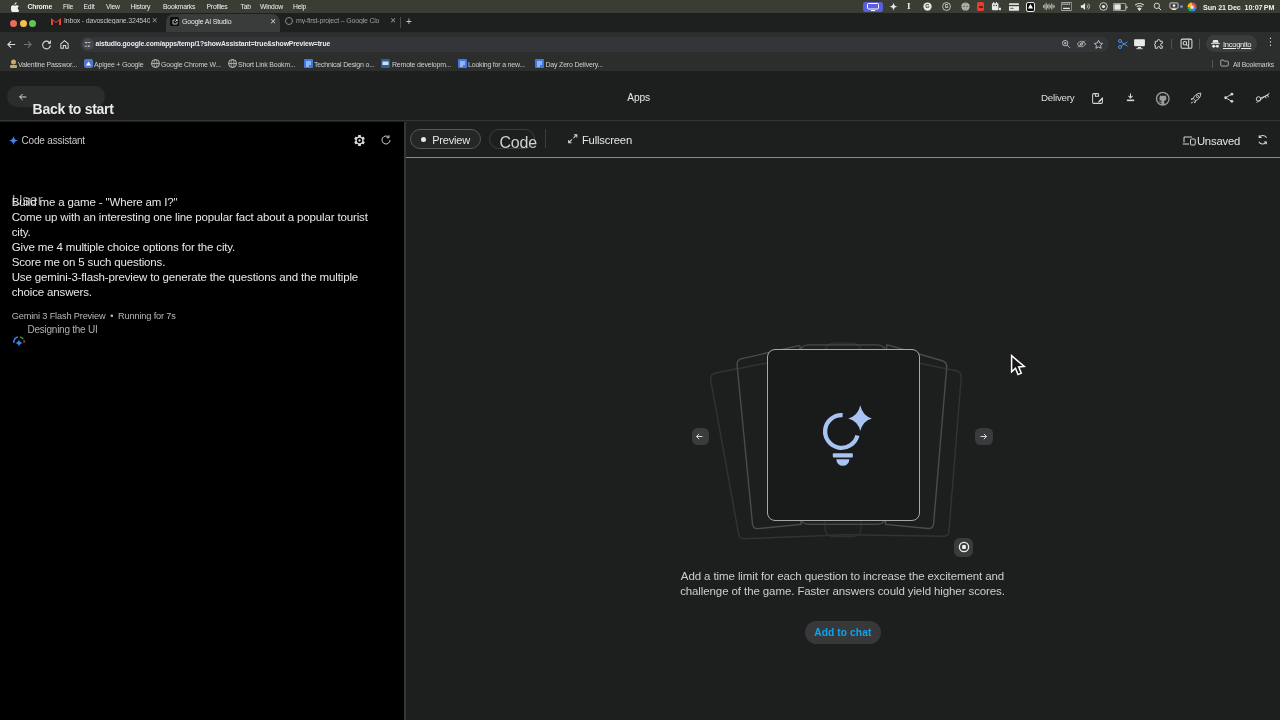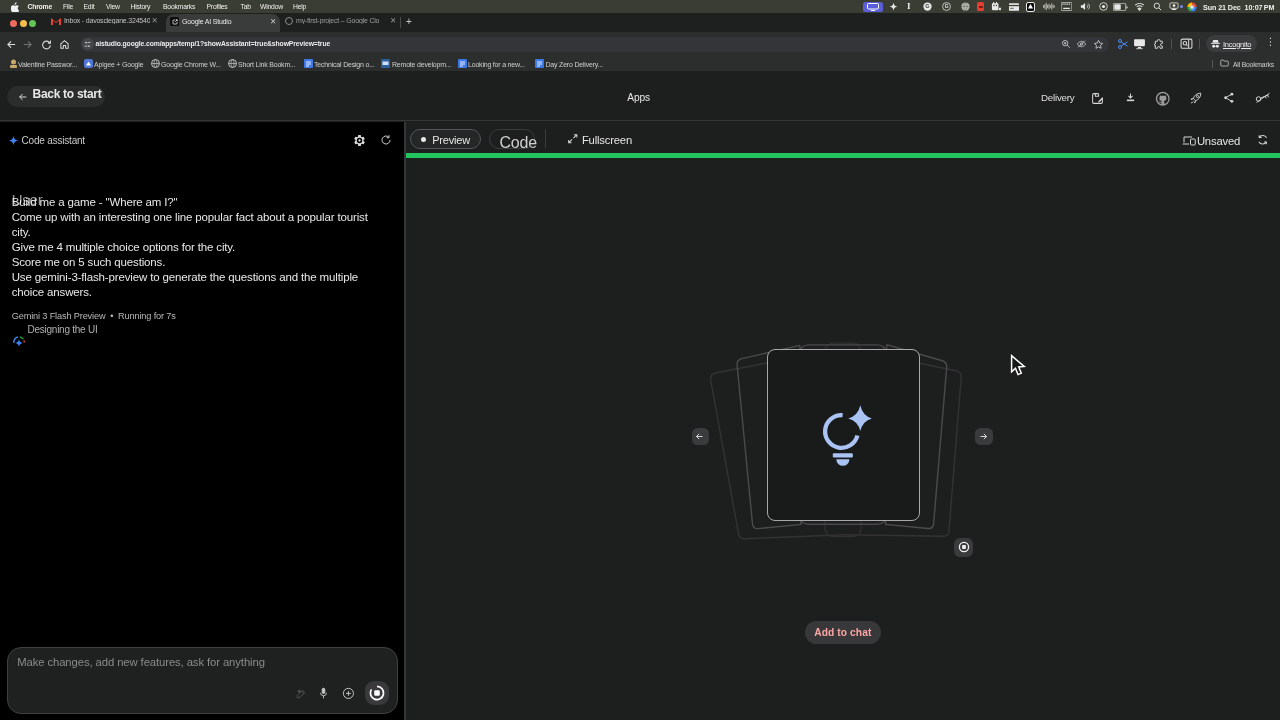--- a/index.html
+++ b/index.html
@@ -293,21 +293,21 @@
         </svg>
       </span>
     <span class="abs" style="left:1233px;top:4.5px;font-size:6.8px;">All Bookmarks</span>
   </div>
 
   <div class="abs" id="appheader" style="left:0;top:71px;width:1280px;height:50px;background:#1d1e1e;border-bottom:1px solid #343536;">
     <div class="abs" style="left:6.6px;top:15px;width:98.4px;height:21.3px;background:#2b2c2c;border-radius:11px;color:#e8e8e8;white-space:nowrap;">
       <svg class="abs" style="left:11px;top:6px;" width="10" height="10" viewBox="0 0 24 24" fill="none" stroke="#e8e8e8" stroke-width="2.2">
           <path d="M20 12 H4 M11 5 L4 12 L11 19"></path>
         </svg>
-      <span class="abs" style="left:26px;top:1px;font-size:12px;font-weight:bold;letter-spacing:-0.3px;">Back to start</span>
+      <span class="abs" style="left:26px;top:15px;font-size:14px;font-weight:bold;letter-spacing:-0.3px;">Back to start</span>
     </div>
     <span class="abs" style="left:627.2px;top:21px;color:#e8e8e8;font-size:10.2px;font-weight:normal;letter-spacing:-0.1px;">Apps</span>
     <span class="abs" style="left:1041px;top:21px;color:#dedede;font-size:9.8px;letter-spacing:-0.25px;">Delivery</span>
     <span class="abs" style="left:1091.4px;top:20.5px;">
       <svg width="13" height="13" viewBox="0 0 24 24" fill="none" stroke="#d5d5d5" stroke-width="1.9">
           <path d="M14 3 H5 a2 2 0 0 0 -2 2 V19 a2 2 0 0 0 2 2 H19 a2 2 0 0 0 2 -2 V10"></path>
           <path d="M8 3 V8 H14 V3.5"></path>
           <path d="M14 16.5 l6.5 -6.5 l2 2 l-6.5 6.5 l-2.8 0.8 Z" fill="#d5d5d5" stroke="none"></path>
         </svg>
     </span>
@@ -373,46 +373,25 @@
     </div>
     <div class="abs" style="left:11.7px;top:189px;color:#b8b8b8;font-size:9.2px;letter-spacing:-0.15px;">Gemini 3 Flash Preview&nbsp;&nbsp;•&nbsp;&nbsp;Running for 7s</div>
     <svg class="abs" style="left:12.4px;top:213.2px;" width="14" height="14" viewBox="0 0 24 24">
       <path d="M3.2 13.5 A 9 9 0 0 1 10.5 3.2" stroke="#4285f4" stroke-width="2.3" fill="none"></path>
       <path d="M13.5 3.15 A 9 9 0 0 1 19.3 7.2" stroke="#34a853" stroke-width="2.3" fill="none"></path>
       <path d="M20.3 9 A 9 9 0 0 1 21 12.8" stroke="#e94335" stroke-width="2.3" fill="none"></path>
       <path d="M12 7.2 C12.65 11 14.6 12.95 18.5 13.6 C14.6 14.25 12.65 16.2 12 20 C11.35 16.2 9.4 14.25 5.5 13.6 C9.4 12.95 11.35 11 12 7.2 Z" fill="#3b82f4"></path>
     </svg>
     <span class="abs" style="left:27.5px;top:202px;color:#b0b0b0;font-size:10px;letter-spacing:-0.25px;">Designing the UI</span>
 
-    <div class="abs" style="left:7.2px;top:524.6px;width:391px;height:67.4px;border:1px solid #3f4040;border-radius:14px;background:#1f2020;">
-      <span class="abs" style="left:9px;top:8.5px;color:#8b8b8b;font-size:11.3px;letter-spacing:-0.1px;">Make changes, add new features, ask for anything</span>
-      <svg class="abs" style="left:287.4px;top:40px;" width="11" height="11" viewBox="0 0 24 24" fill="none" stroke="#5c5c5c" stroke-width="1.8">
-          <path d="M14 5 L19 10 L8 21 H3 V16 Z M12 7 L17 12"></path>
-          <path d="M3 7 C5 6 6 5 7 3 C8 5 9 6 11 7 C9 8 8 9 7 11 C6 9 5 8 3 7 Z" fill="#5c5c5c" stroke="none"></path>
-        </svg>
-      <svg class="abs" style="left:311px;top:39px;" width="9" height="13" viewBox="0 0 24 32" fill="none" stroke="#c9c9c9" stroke-width="2.4">
-          <rect x="8.5" y="2" width="7" height="14" rx="3.5" fill="#c9c9c9"></rect>
-          <path d="M4 14 a8 8 0 0 0 16 0 M12 22 V29"></path>
-        </svg>
-      <svg class="abs" style="left:333.5px;top:39.9px;" width="12.8" height="12.8" viewBox="0 0 24 24" fill="none" stroke="#c9c9c9" stroke-width="1.8">
-          <circle cx="12" cy="12" r="9.5"></circle>
-          <path d="M12 7.5 V16.5 M7.5 12 H16.5"></path>
-        </svg>
-      <div class="abs" style="left:357px;top:33.6px;width:24px;height:23.5px;border-radius:9px;background:#39393b;">
-        <svg class="abs" style="left:3px;top:3px;" width="18" height="18" viewBox="0 0 24 24" fill="none">
-          <path d="M12 3.2 A 8.8 8.8 0 1 1 4.6 7.2" stroke="#ffffff" stroke-width="2.3"></path>
-          <rect x="8.3" y="8.3" width="7.4" height="7.4" rx="1.6" fill="#ffffff"></rect>
-        </svg>
-      </div>
-    </div>
   </div>
 
   <div class="abs" style="left:404px;top:122px;width:1.5px;height:598px;background:#343536;z-index:5;"></div>
 
-  <div class="abs" id="rightheader" style="left:405px;top:122px;width:875px;height:36px;border-bottom:5px solid #22c55e;background:#1d1e1e;">
+  <div class="abs" id="rightheader" style="left:405px;top:122px;width:875px;height:36px;border-bottom:1px solid #22c55e;background:#1d1e1e;">
     <div class="abs" style="left:4.7px;top:6.9px;width:71px;height:20.6px;border:1px solid #55575a;border-radius:10.5px;background:#252626;color:#e6e6e6;">
       <span class="abs" style="left:10px;top:7px;width:5.5px;height:5.5px;border-radius:50%;background:#e8e8e8;"></span>
       <span class="abs" style="left:21.5px;top:4.5px;font-size:11px;letter-spacing:-0.2px;">Preview</span>
     </div>
     <div class="abs" style="left:84px;top:6.9px;width:45.7px;height:20.6px;border:1px solid #3b3c3e;border-radius:10.5px;color:#d0d0d0;">
       <span class="abs" style="left:9.5px;top:4.5px;font-size:16px;letter-spacing:-0.2px;">Code</span>
     </div>
     <div class="abs" style="left:140px;top:7.4px;width:1px;height:19px;background:#3c3c3c;"></div>
     <svg class="abs" style="left:161.7px;top:11px;" width="11.5" height="11.5" viewBox="0 0 24 24" fill="none" stroke="#d5d5d5" stroke-width="2.1">
         <path d="M14.5 3.5 H20.5 V9.5 M20.5 3.5 L13.5 10.5 M9.5 20.5 H3.5 V14.5 M3.5 20.5 L10.5 13.5"></path>
@@ -460,22 +439,26 @@
         </svg>
     </div>
 
     <div class="abs" style="left:549.2px;top:378.8px;width:19px;height:19px;background:#3a3b3c;border-radius:6px;">
       <svg class="abs" style="left:3.5px;top:3.5px;" width="12" height="12" viewBox="0 0 24 24">
           <circle cx="12" cy="12" r="9.2" fill="none" stroke="#f0f0f0" stroke-width="2.6"></circle>
           <rect x="8.2" y="8.2" width="7.6" height="7.6" rx="1.8" fill="#f0f0f0"></rect>
         </svg>
     </div>
 
-
-    <div class="abs" style="left:399.9px;top:462.3px;width:76px;height:23px;background:#38383a;border-radius:11.5px;color:#fca5a5;text-align:center;">
+    <div class="abs" style="left:0;top:410px;width:875px;text-align:center;color:#cdcdcd;font-size:11.5px;letter-spacing:-0.1px;line-height:15.1px;">
+      Add a time limit for each question to increase the excitement and<br>
+      challenge of the game. Faster answers could yield higher scores.
+    </div>
+
+    <div class="abs" style="left:399.9px;top:462.3px;width:76px;height:23px;background:#38383a;border-radius:11.5px;color:#0ea5e9;text-align:center;">
       <span style="font-size:10.2px;font-weight:bold;letter-spacing:0.1px;line-height:23px;">Add to chat</span>
     </div>
 
     <svg class="abs" style="left:605px;top:195px;" width="17" height="23" viewBox="0 0 17 23">
       <path d="M1.6 1.6 L1.6 17.8 L5.5 14.2 L8 20.6 L11.3 19.2 L8.7 13 L14.2 12.5 Z" fill="#181818" stroke="#ffffff" stroke-width="1.5"></path>
     </svg>
   </div>
 
 </div>
 

